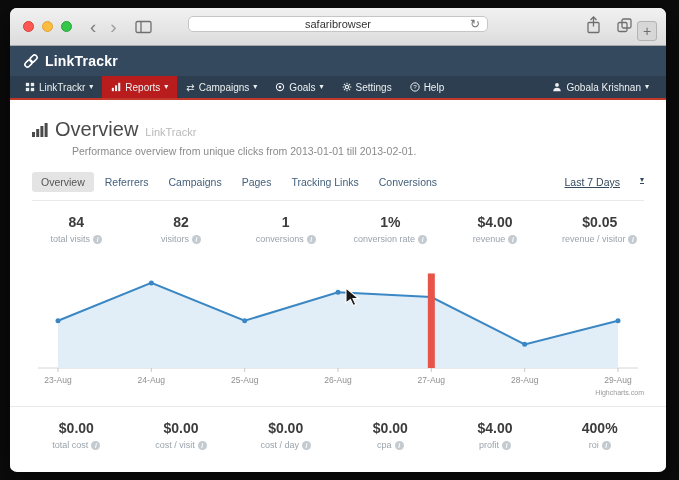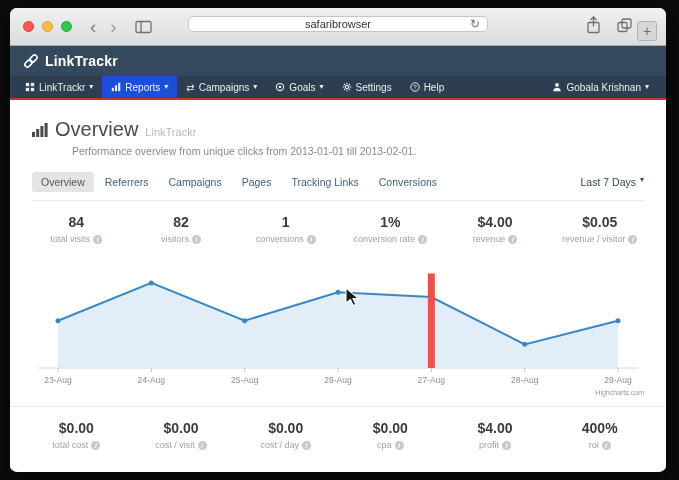--- a/index.html
+++ b/index.html
@@ -36,40 +36,40 @@
   
   .brand-row { height:30px; background:#34495e; display:flex; align-items:center;
                padding:0 13px; }
   .logo-icon { display:flex; align-items:center; margin-right:6px; }
   .logo-text { color:#fff; font-size:14px; font-weight:bold; letter-spacing:.2px; }
   .nav-row { height:24px; background:#2c3e50; border-bottom:2px solid #c0392b;
              display:flex; align-items:stretch; padding-left:6px; }
   .nav-item { display:flex; align-items:center; gap:4px; color:#ecf0f1;
               font-size:10px; padding:0 9px; cursor:pointer; white-space:nowrap; }
   .nav-item .nicon { display:flex; align-items:center; font-size:10px; }
-  .nav-item.active { background:#1d4ed8; }
+  .nav-item.active { background:#b91c1c; }
   .nav-item.user { margin-left:auto; margin-right:8px; }
   .caret { font-size:8px; line-height:1; }
 
   
   .content { background:#fff; height:370px; position:relative; }
   .head-block { padding:18px 22px 0; }
   .page-title-row { display:flex; align-items:baseline; gap:7px; }
   .title-icon { align-self:center; display:flex; }
   h1.page-title { font-size:20px; font-weight:normal; color:#4a4a4a; display:inline; }
   .title-suffix { font-size:11px; color:#b9b9b9; }
   .subtitle { font-size:10.5px; color:#8a8a8a; margin-top:4px;padding-left:40px; }
 
   .tabs-row { display:flex; align-items:center; margin:15px 22px 0;
               padding-bottom:8px; border-bottom:1px solid #e9e9e9; }
   .tab { font-size:10.5px; color:#44607c; padding:4px 9px; border-radius:3px;
          margin-right:2px; text-decoration:none; cursor:pointer; }
   .tab.active { background:#e4e4e4; color:#555; }
   .range { margin-left:auto; font-size:10.5px; color:#34495e; display:flex;
-           gap:4px; cursor:pointer; }
+           gap:20px; cursor:pointer;text-decoration:underline; }
 
   .stats-row { display:flex; padding:13px 14px 10px; }
   .stats-row.bottom { border-top:1px solid #e9e9e9; }
   .stat { flex:1; text-align:center; }
   .stat-value { font-size:14px; font-weight:bold; color:#3c3c3c; }
   .stat-label { font-size:9px; color:#9aa3ab; margin-top:4px; display:flex;
                 justify-content:center; align-items:center; gap:3px; }
   .info { width:9px; height:9px; border-radius:50%; background:#c3cad0; color:#fff;
           font-size:6.5px; line-height:9px; text-align:center; font-weight:bold;
           font-style:italic; cursor:pointer; }

